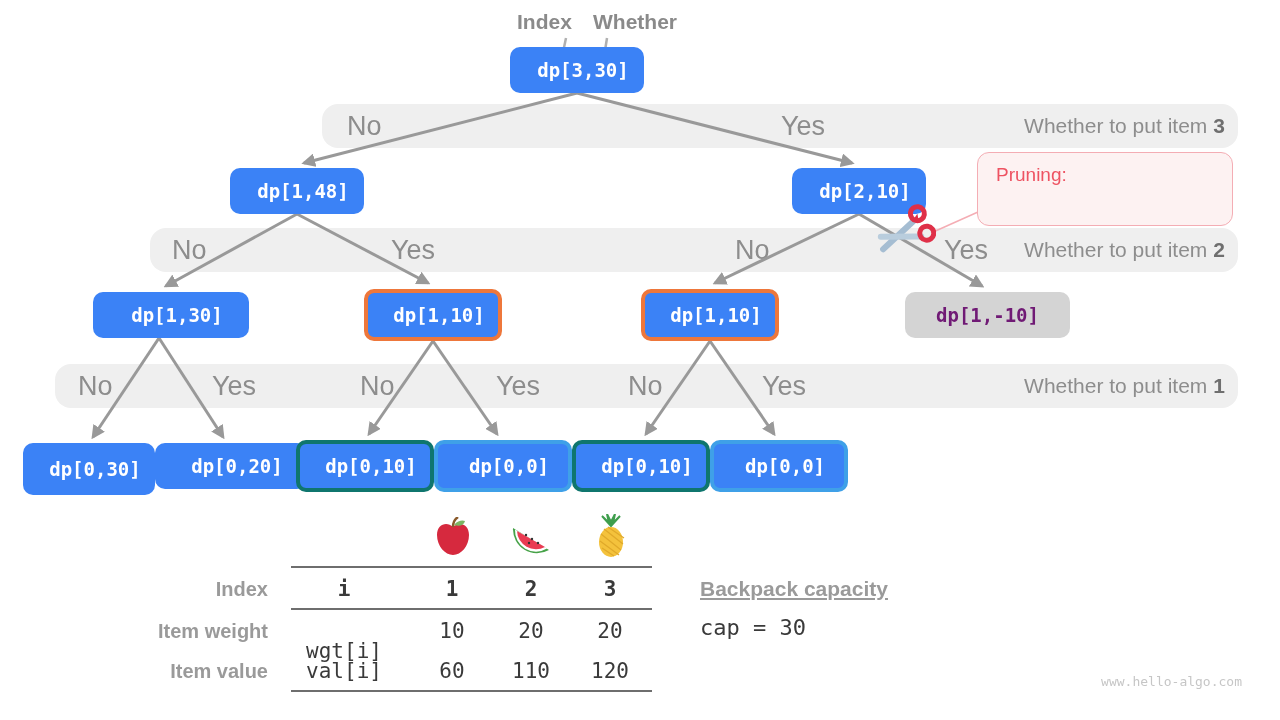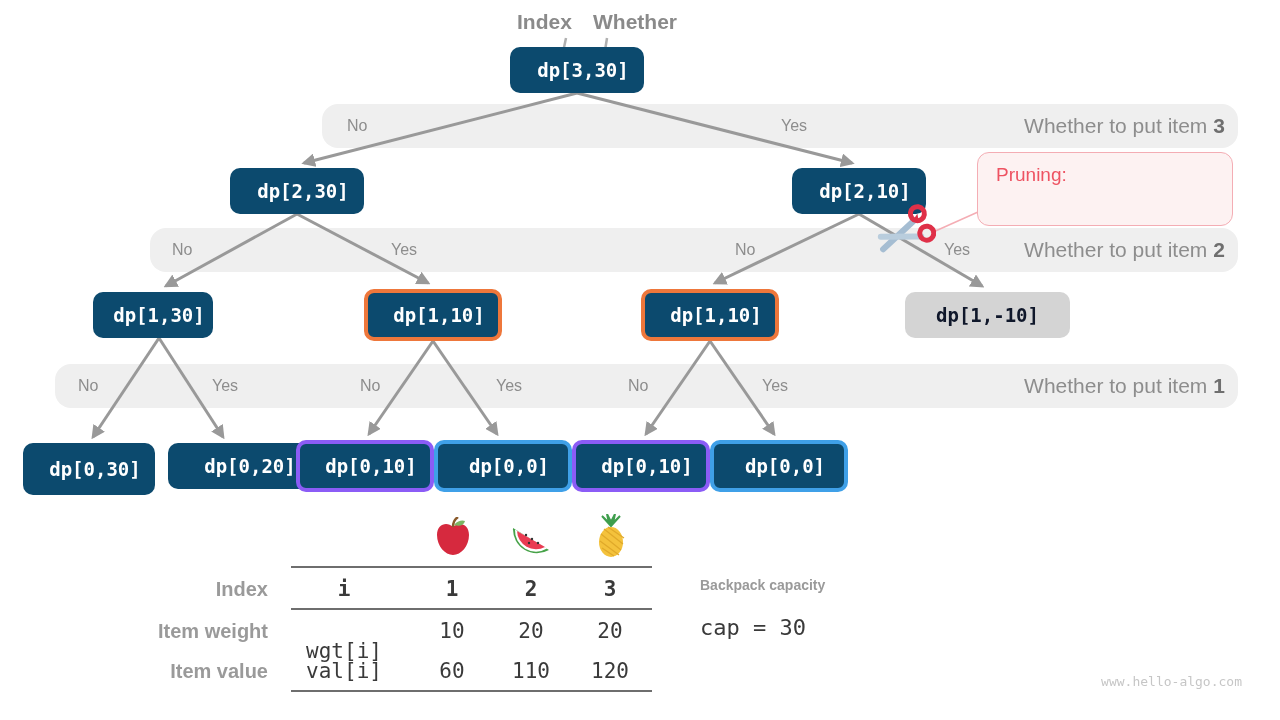--- a/index.html
+++ b/index.html
@@ -6,39 +6,39 @@
   html,body { background:#ffffff; }
   .canvas {
     position:relative; width:1280px; height:720px; background:#ffffff;
     font-family:"Liberation Sans", sans-serif; overflow:hidden;
   }
   
   .band {
     position:absolute; height:44px; background:#efefef; border-radius:16px; z-index:0;
   }
   .choice {
-    position:absolute; height:56px; line-height:44px; font-size:16px; color:#8d8d8d; z-index:0;
+    position:absolute; height:56px; line-height:44px; font-size:27px; color:#8d8d8d; z-index:0;
   }
   .band-title {
     position:absolute; height:44px; line-height:44px; font-size:21px; color:#8d8d8d;
     text-align:right; z-index:0; white-space:nowrap;
   }
   .band-title .item-num { font-weight:700; color:#6f6f6f; margin-left:6px; }
   
   .edges { position:absolute; left:0; top:0; z-index:1; }
   
   .node {
     position:absolute; display:flex; align-items:center; justify-content:center;
     border-radius:10px; font-family:"DejaVu Sans Mono", monospace;
     font-size:19px; font-weight:700; z-index:2; white-space:nowrap;
   }
-  .node.green  { background:#0c4a6e; color:#ffffff;padding-left:12px; }
-  .node.gray   { background:#d4d4d4; color:#0f172a; }
+  .node.green  { background:#3b82f6; color:#ffffff;padding-left:12px; }
+  .node.gray   { background:#d4d4d4; color:#701a75; }
   .node.border-orange { border:4px solid #ee773b; }
-  .node.border-purple { border:4px solid #8b5cf6; }
+  .node.border-purple { border:4px solid #0f766e; }
   .node.border-blue   { border:4px solid #3fa0e8; }
   
   .top-label { position:absolute; font-size:21px; font-weight:700; color:#8a8a8a; z-index:2; }
   
   .pruning {
     position:absolute; left:977px; top:152px; width:256px; height:74px;
     background:#fdf2f2; border:1.5px solid #f4adb4; border-radius:12px;
     padding:8px 0 0 18px; z-index:3;
   }
   .pruning .p-title  { font-size:19px; font-weight:400; color:#ee5362; line-height:28px; }
@@ -49,21 +49,21 @@
   .row-label {
     position:absolute; width:190px; text-align:right; font-size:20px; font-weight:700;
     color:#9a9a9a; line-height:40px; z-index:2;
   }
   .cell {
     position:absolute; width:90px; text-align:center; line-height:40px;
     font-family:"DejaVu Sans Mono", monospace; font-size:21px; color:#3a3a3a; z-index:2;
   }
   .cell.bold { font-weight:700; }
   .fruit { position:absolute; z-index:2; }
-  .cap-label { position:absolute; left:700px; top:577px; font-size:14px; font-weight:700; color:#9a9a9a; }
+  .cap-label { position:absolute; left:700px; top:577px; font-size:21px; font-weight:700; color:#9a9a9a;text-decoration:underline; }
   .cap-value {
     position:absolute; left:700px; top:615px; font-family:"DejaVu Sans Mono", monospace;
     font-size:22px; color:#3a3a3a;
   }
   .watermark {
     position:absolute; right:38px; top:674px; font-family:"DejaVu Sans Mono", monospace;
     font-size:13px; color:#c6c6c6;
   }
 </style>
 </head>
@@ -124,28 +124,28 @@
     <line x1="566" y1="38" x2="562" y2="57" stroke="#b0b0b0" stroke-width="2.5"></line>
     <line x1="607" y1="38" x2="604" y2="57" stroke="#b0b0b0" stroke-width="2.5"></line>
 
     <line x1="931" y1="233" x2="978" y2="212" stroke="#f4adb4" stroke-width="1.5"></line>
   </svg>
 
   <span class="top-label" style="left:517px; top:10px;">Index</span>
   <span class="top-label" style="left:593px; top:10px;">Whether</span>
 
   <div class="node green" style="left:510px; top:47px;  width:134px; height:46px;">dp[3,30]</div>
-  <div class="node green" style="left:230px; top:168px; width:134px; height:46px;">dp[2,30]</div>
+  <div class="node green" style="left:230px; top:168px; width:134px; height:46px;">dp[1,48]</div>
   <div class="node green" style="left:792px; top:168px; width:134px; height:46px;">dp[2,10]</div>
-  <div class="node green" style="left:93px;  top:292px; width:120px; height:46px;">dp[1,30]</div>
+  <div class="node green" style="left:93px;  top:292px; width:156px; height:46px;">dp[1,30]</div>
   <div class="node green border-orange" style="left:364px; top:289px; width:138px; height:52px;">dp[1,10]</div>
   <div class="node green border-orange" style="left:641px; top:289px; width:138px; height:52px;">dp[1,10]</div>
   <div class="node gray" style="left:905px; top:292px; width:165px; height:46px;">dp[1,-10]</div>
   <div class="node green" style="left:23px;  top:443px; width:132px; height:52px;">dp[0,30]</div>
-  <div class="node green" style="left:168px; top:443px; width:152px; height:46px;">dp[0,20]</div>
+  <div class="node green" style="left:155px; top:443px; width:152px; height:46px;">dp[0,20]</div>
   <div class="node green border-purple" style="left:296px; top:440px; width:138px; height:52px;">dp[0,10]</div>
   <div class="node green border-blue" style="left:434px; top:440px; width:138px; height:52px;">dp[0,0]</div>
   <div class="node green border-purple" style="left:572px; top:440px; width:138px; height:52px;">dp[0,10]</div>
   <div class="node green border-blue" style="left:710px; top:440px; width:138px; height:52px;">dp[0,0]</div>
 
   <div class="pruning">
     <div class="p-title">Pruning:</div>
   </div>
 
   <svg class="scissors" width="64" height="64" viewBox="0 0 64 64">

